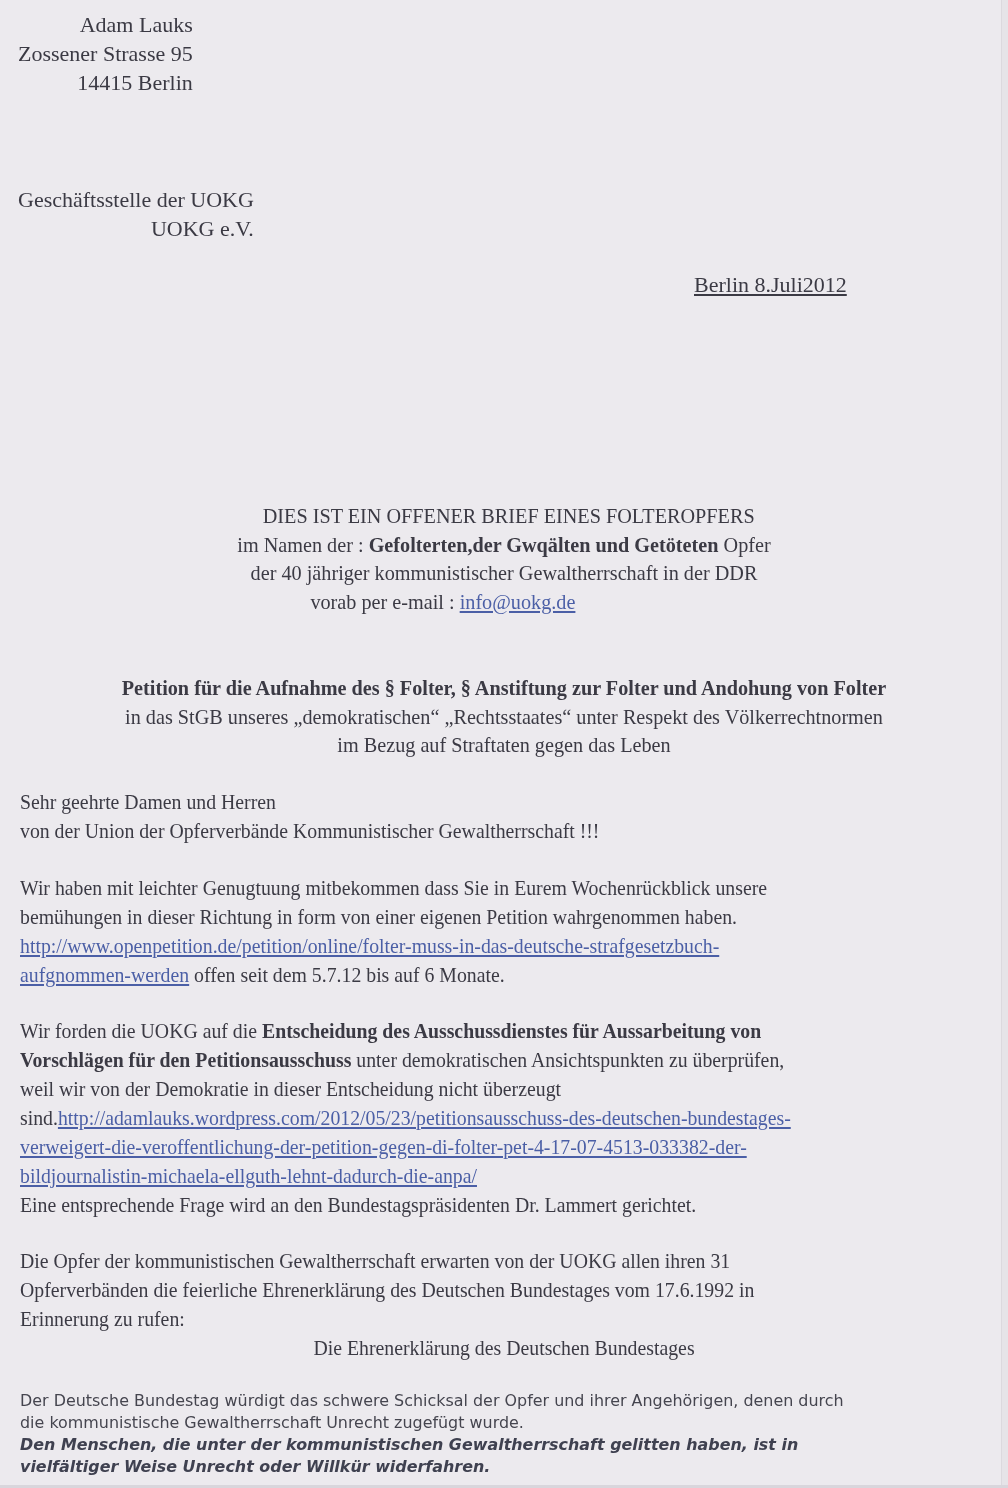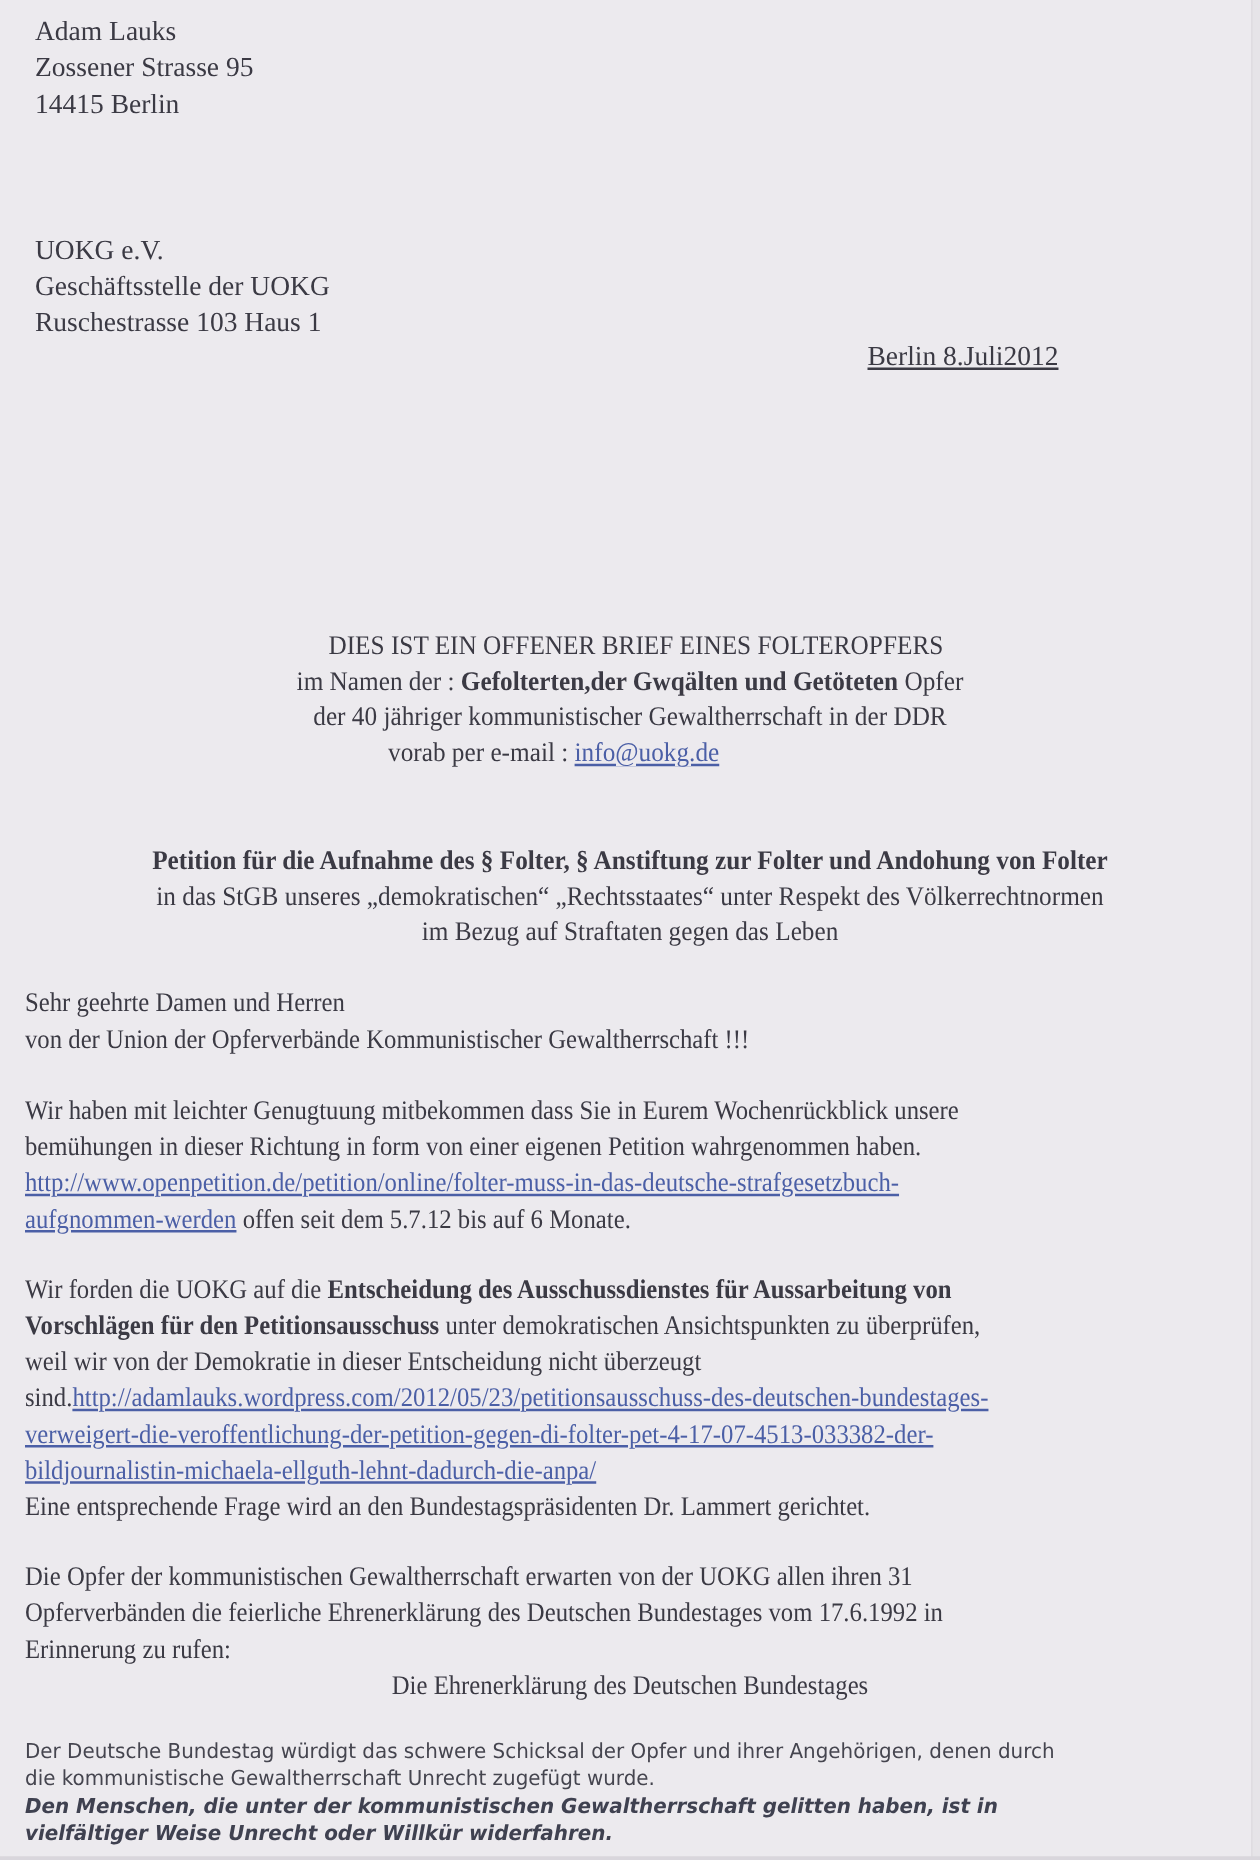--- a/index.html
+++ b/index.html
@@ -23,24 +23,25 @@
       background: #e6e4e8;
     }
     .page-edge-bottom {
       position: absolute;
       left: 0; bottom: 0;
       width: 1008px; height: 3px;
       background: #d9d6dc;
     }
     .block {
       position: absolute;
-      left: 28px;
+      left: 18px;
       font-size: 22px;
       line-height: 29px;
       white-space: nowrap;
+      text-align: right;
     }
     .sender { top: 10px; }
     .recipient { top: 185px; }
     .date {
       position: absolute;
       left: 694px;
       top: 270px;
       font-size: 22px;
       line-height: 29px;
       text-decoration: underline;
@@ -116,23 +117,22 @@
 <div class="page-edge-right"></div>
 <div class="page-edge-bottom"></div>
 
 <div class="block sender">
   <span class="line">Adam Lauks</span>
   <span class="line">Zossener Strasse 95</span>
   <span class="line">14415 Berlin</span>
 </div>
 
 <div class="block recipient">
+  <span class="line">Geschäftsstelle der UOKG</span>
   <span class="line">UOKG e.V.</span>
-  <span class="line">Geschäftsstelle der UOKG</span>
-  <span class="line">Ruschestrasse 103 Haus 1</span>
 </div>
 
 <div class="date">Berlin 8.Juli2012</div>
 
 <div class="center title-block">
   <span class="line l1">DIES IST EIN OFFENER BRIEF EINES FOLTEROPFERS</span>
   <span class="line l2"><span>im Namen der : </span><span class="b">Gefolterten,der Gwqälten und Getöteten</span><span>  Opfer</span></span>
   <span class="line l3">der 40 jähriger kommunistischer Gewaltherrschaft in der DDR</span>
   <span class="line l4"><span>vorab per e-mail : </span><a class="link">info@uokg.de</a></span>
 </div>

